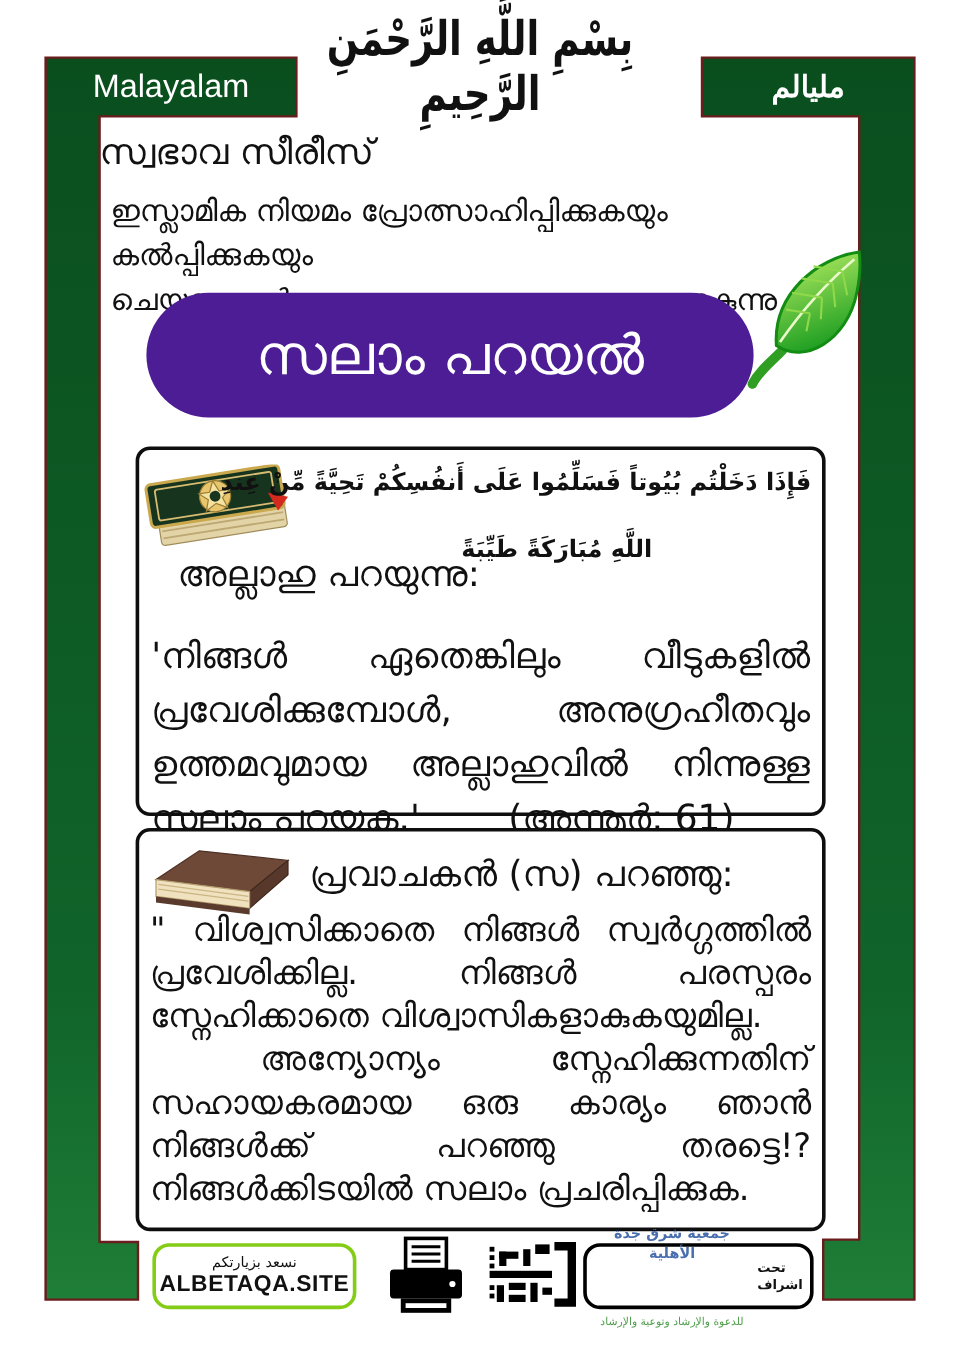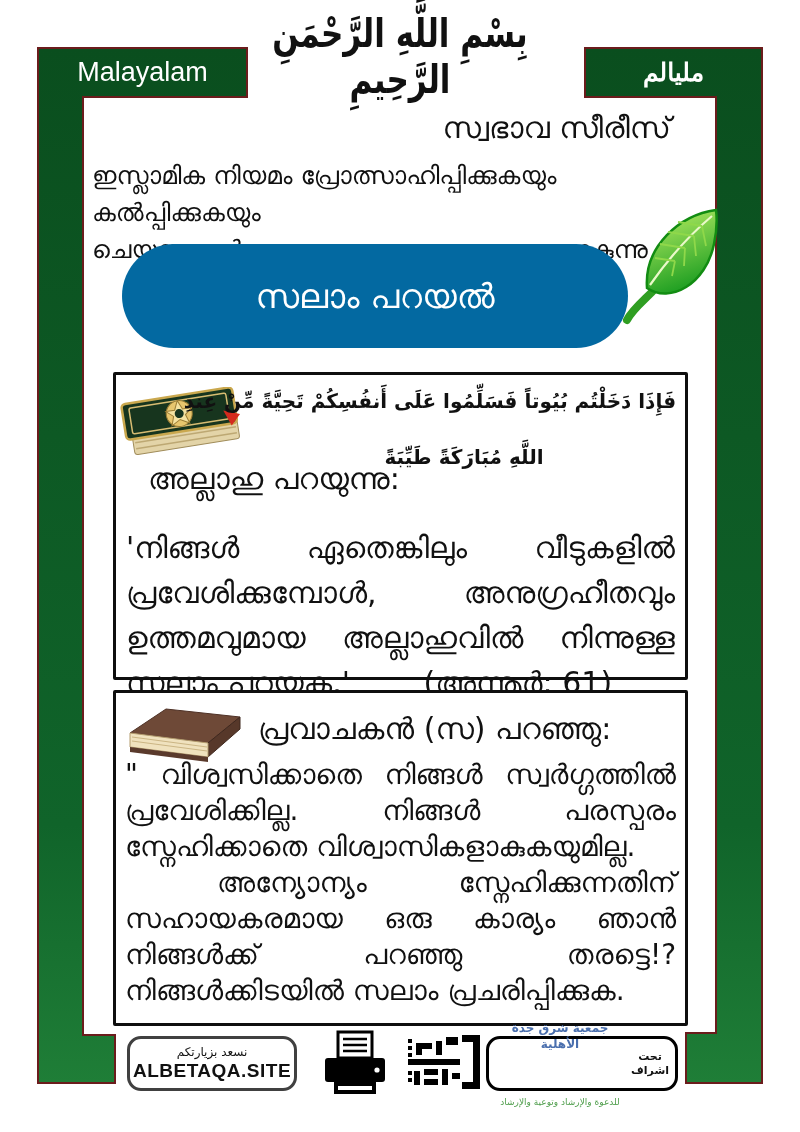--- a/index.html
+++ b/index.html
@@ -16,31 +16,31 @@
                  font-size:27px; font-family:Liberation Sans, sans-serif; }
   .badge-right { left:585px; top:48px; width:177px; height:49px; color:#fff;
                  display:flex; align-items:center; justify-content:center;
                  font-size:25px; font-weight:bold; direction:rtl;font-family:Liberation Serif, serif; }
 
   .bismillah { left:238px; top:8px; width:324px; height:96px;
                display:flex; align-items:center; justify-content:center;
                font-size:31px; font-weight:bold; transform:scaleY(1.28);
                text-align:center; }
 
-  .series-title { left:83px; top:110px; width:588px; text-align:right;
+  .series-title { left:83px; top:110px; width:588px; text-align:left;
                   font-size:30px; }
   .series-desc  { left:92px; top:157px; width:628px; font-size:25px;
                   line-height:37px; }
 
   .pill { left:122px; top:244px; width:506px; height:104px; border-radius:52px;
-          background:#0369a1; color:#fff; display:flex; align-items:center;
-          justify-content:center; font-size:34px; }
+          background:#4c1d95; color:#fff; display:flex; align-items:center;
+          justify-content:center; font-size:46px; }
   .leaf { left:622px; top:206px; }
 
-  .box  { position:absolute; border:3px solid #0e0e0e; border-radius:2px;
+  .box  { position:absolute; border:3px solid #0e0e0e; border-radius:12px;
           background:#fff; }
   .box1 { left:113px; top:372px; width:569px; height:302px; }
   .box2 { left:113px; top:690px; width:569px; height:330px; }
 
   .quran-icon { position:absolute; left:4px; top:12px; }
   .verse { position:absolute; left:136px; top:8px; width:424px; direction:rtl;
            font-weight:bold; font-size:20px; line-height:36px; }
   .verse-l1 { text-align:right; white-space:nowrap; }
   .verse-l2 { text-align:center;margin-top:20px; }
   .quran-intro { position:absolute; left:32px; top:86px; font-size:30px; }
@@ -49,40 +49,40 @@
   .ref { display:inline-block; margin-left:64px; }
 
   .book-icon    { position:absolute; left:10px; top:10px; }
   .hadith-intro { position:absolute; left:142px; top:18px; font-size:30px; }
   .hadith-body  { position:absolute; left:9px; top:64px; width:551px;
                   font-size:28px; line-height:36px; }
   .hadith-p     { text-align:justify; white-space:pre-wrap; }
   .hadith-src   { text-align:center; padding-left:150px; margin-top:4px; }
 
   .site-box { left:127px; top:1036px; width:170px; height:55px;
-              border:3px solid #404040; border-radius:14px; background:#fff;
+              border:3px solid #84cc16; border-radius:14px; background:#fff;
               display:flex; flex-direction:column; align-items:center;
               justify-content:center; box-sizing:border-box; }
   .visit { font-size:12px; direction:rtl; line-height:15px; }
   .site  { font-size:19px; font-weight:bold; letter-spacing:.5px;
            font-family:"Liberation Sans", sans-serif; }
 
   .printer-wrap { left:321px; top:1030px; }
   .kufic-wrap   { left:406px; top:1033px; }
 
   .org-box { left:486px; top:1036px; width:192px; height:55px;
              border:3px solid #000; border-radius:14px; background:#fff;
              display:flex; align-items:center; justify-content:center;
              gap:6px; box-sizing:border-box; padding:0 6px; }
   .org-names { display:flex; flex-direction:column; text-align:center;
                direction:rtl;gap:44px; }
   .org-blue  { color:#4a6fae; font-size:12px; font-weight:bold; line-height:16px; }
   .org-green { color:#4f9e4c; font-size:9px;  line-height:12px; }
   .under-col { display:flex; flex-direction:column; font-size:11px;
-               font-weight:bold; direction:rtl; text-align:center; line-height:14px; }
+               font-weight:bold; direction:rtl; text-align:left; line-height:14px; }
 </style>
 </head>
 <body>
 
 <div class="page">
 
   <svg class="abs" style="left:0; top:0;" width="800" height="1132" viewBox="0 0 800 1132">
     <defs>
       <linearGradient id="frameGrad" x1="0" y1="0" x2="0" y2="1">
         <stop offset="0" stop-color="#0a4e1e"></stop>

